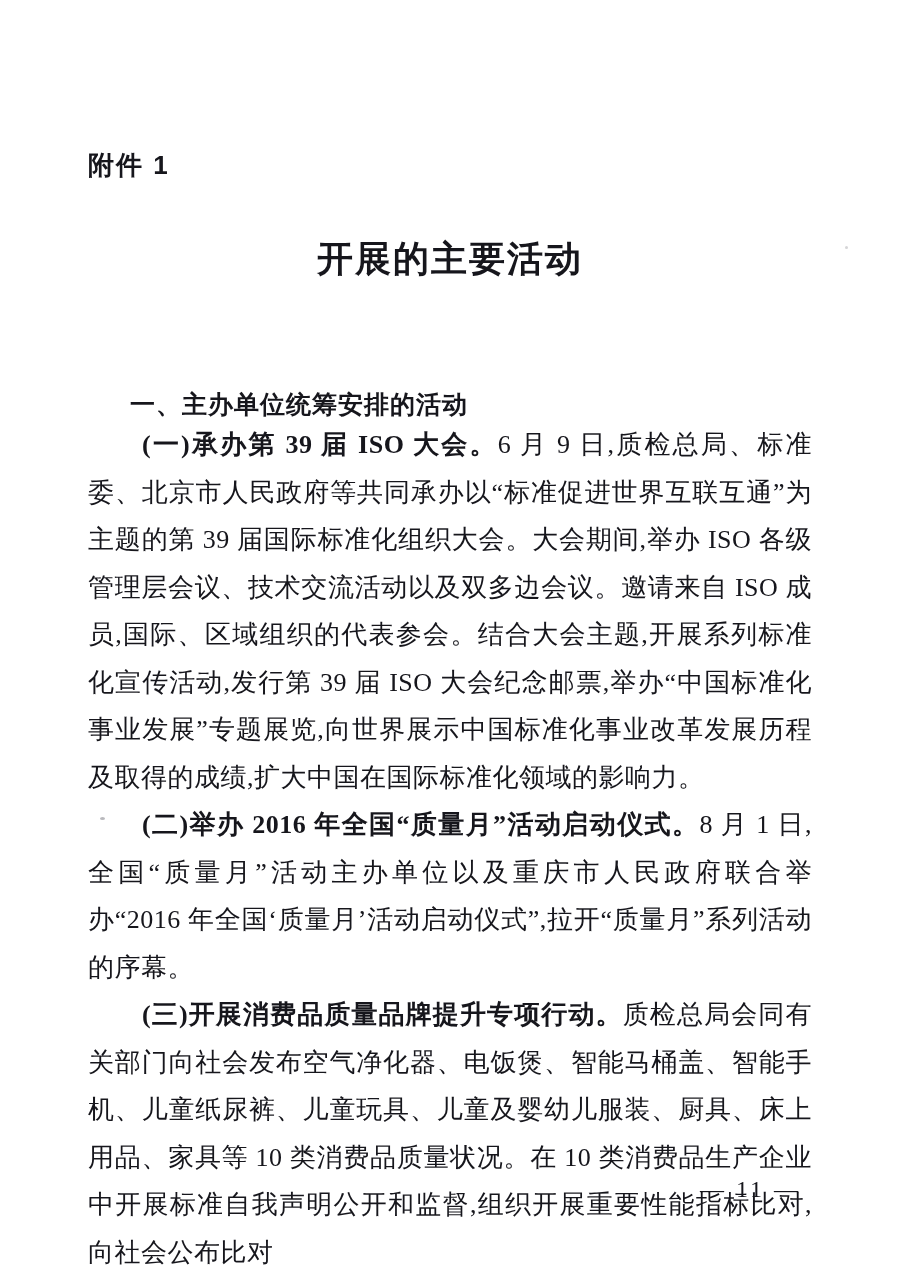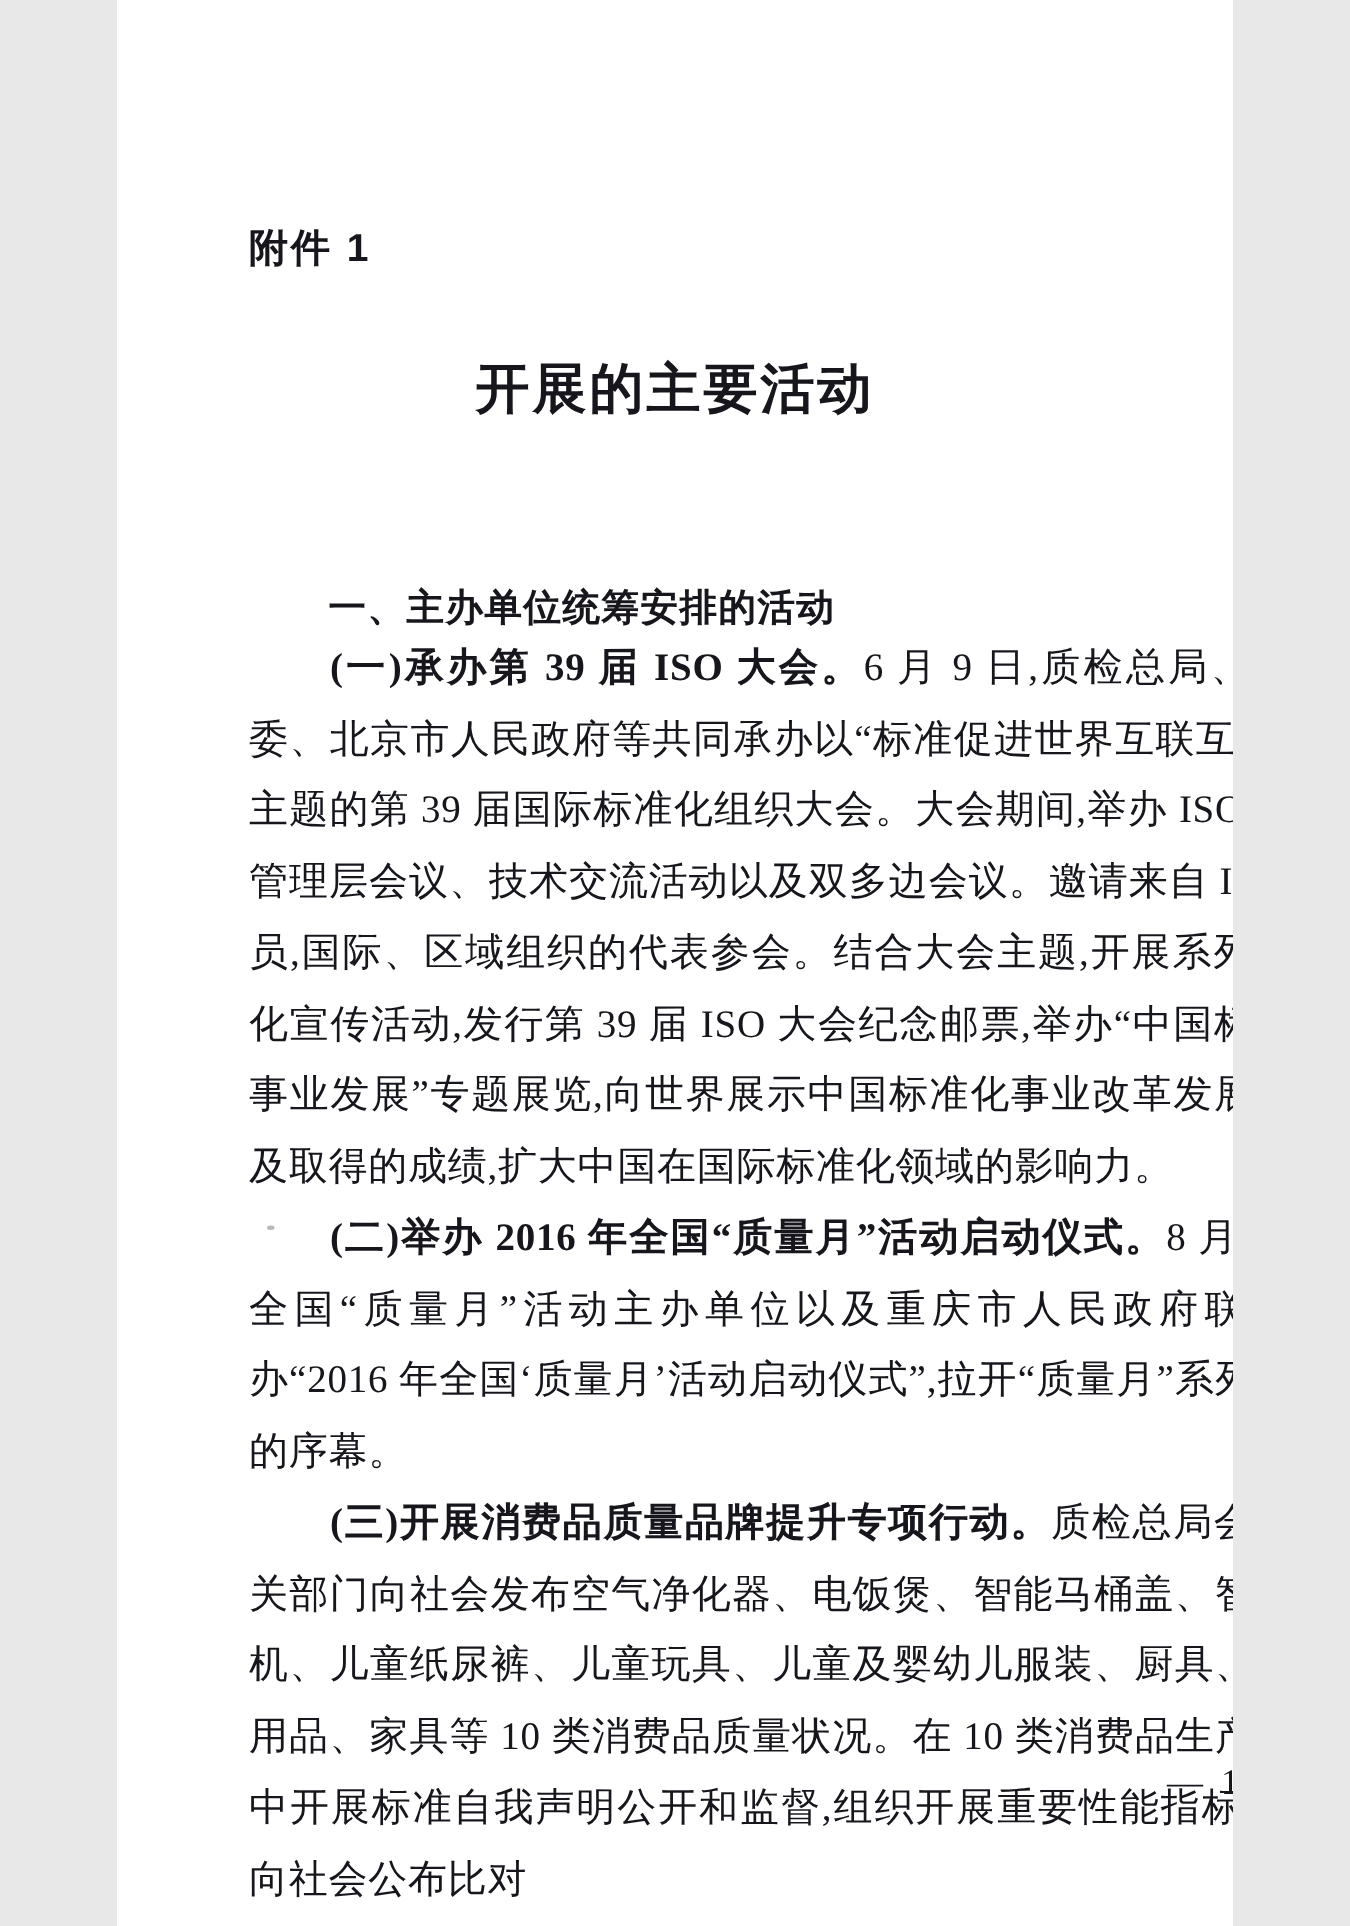--- a/index.html
+++ b/index.html
@@ -2,21 +2,21 @@
 <html><head>
 <meta charset="utf-8">
 <style>
   html, body {
     margin: 0;
     padding: 0;
     background: #e8e8e8;
   }
   .page {
     position: relative;
-    width: 744px;
+    width: 900px;
     height: 1284px;
     margin: 0 auto;
     background: #ffffff;
     color: #16161c;
     font-family: "Liberation Serif", serif;
     overflow: hidden;
     text-decoration: underline;
   }
   .attachment-label {
     position: absolute;
@@ -34,21 +34,21 @@
     width: 100%;
     text-align: center;
     font-family: "Liberation Serif", serif;
     font-weight: 700;
     font-size: 36px;
     line-height: 50px;
     letter-spacing: 2px;
   }
   .section-heading {
     position: absolute;
-    left: 141px;
+    left: 130px;
     top: 388px;
     font-family: "Liberation Sans", sans-serif;
     font-weight: 700;
     font-size: 25px;
     letter-spacing: 1px;
   }
   .content {
     position: absolute;
     left: 88px;
     top: 421px;

